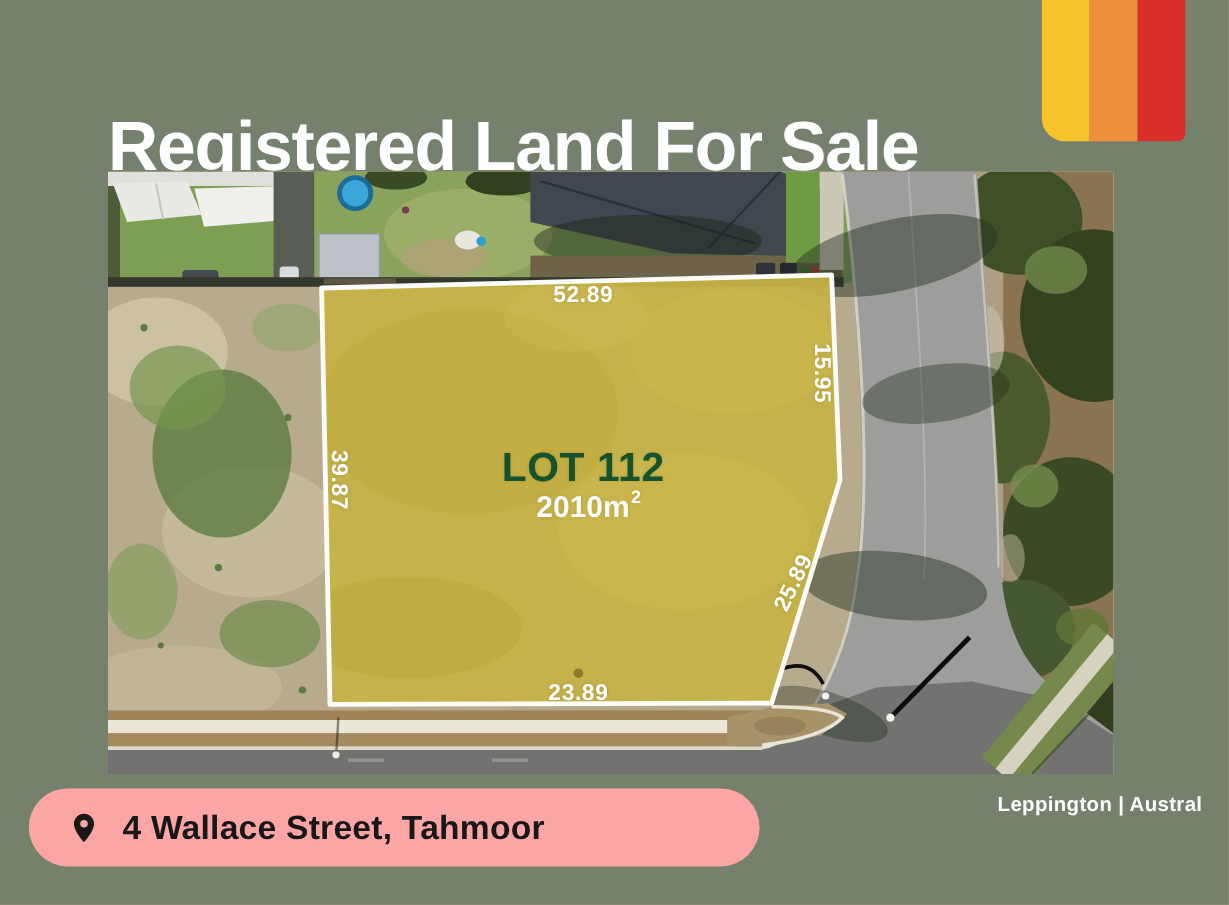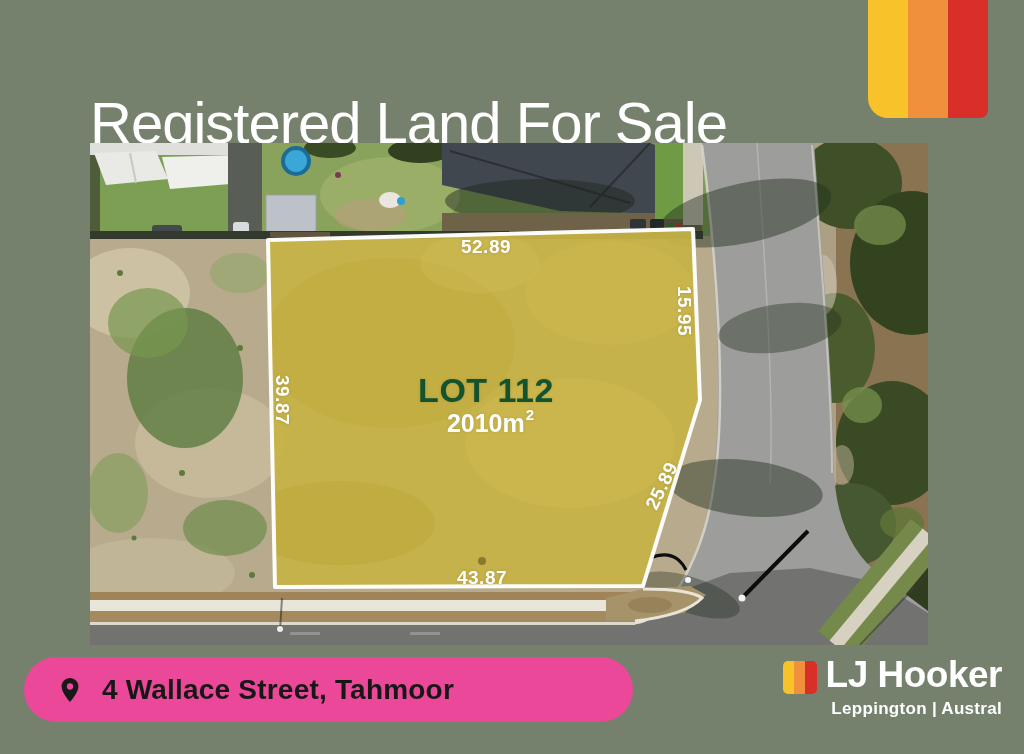--- a/index.html
+++ b/index.html
@@ -7,21 +7,21 @@
     width:1024px;height:754px;
     background:#75816C;
     font-family:"Liberation Sans",sans-serif;
     position:relative;overflow:hidden;
     -webkit-font-smoothing:antialiased;
   }
 
   
   .title{
     position:absolute;left:90px;top:54px;
-    font-size:58px;font-weight:400;color:#ffffff;
+    font-size:58px;font-weight:700;color:#ffffff;
     letter-spacing:-1px;line-height:1.05;white-space:nowrap;
   }
   .corner-logo{
     position:absolute;left:868px;top:0;width:120px;height:118px;
     display:flex;overflow:hidden;border-radius:0 0 8px 20px;
   }
   .corner-logo .bar{flex:1 1 0;height:100%;}
   .bar.y{background:#F8C32A;}
   .bar.o{background:#F0903C;}
   .bar.r{background:#D82F28;}
@@ -51,21 +51,21 @@
     position:absolute;transform:translate(-50%,-50%);
     color:#fff;font-weight:800;font-size:25px;white-space:nowrap;
     text-shadow:0 0 3px rgba(90,80,20,.2);
     text-align:center;
   }
   .lot-area sup{font-size:15px;position:relative;top:-2px;left:1px;}
 
   
   .address-pill{
     position:absolute;left:24px;top:657px;width:609px;height:65px;
-    background:#ec4899;border-radius:33px;
+    background:#fca5a5;border-radius:33px;
     display:flex;align-items:center;
   }
   .address-pill .pin{margin-left:32px;width:28px;height:36px;flex:0 0 auto;}
   .address-text{
     margin-left:18px;font-size:28px;font-weight:600;color:#171717;
     letter-spacing:.2px;white-space:nowrap;
   }
 
   .ljh{
     position:absolute;right:22px;top:656px;
@@ -233,40 +233,32 @@
           <polygon points="178,97 603,86 610,257 553,443 185,444"></polygon>
         </clipPath>
         <polygon points="178,97 603,86 610,257 553,443 185,444" fill="none" stroke="#FFFFFF" stroke-width="4" stroke-linejoin="round" opacity=".97"></polygon>
       </g>
     </svg>
 
     <div class="meas h" style="left:396px;top:104px;">52.89</div>
     <div class="meas v" style="left:192px;top:257px;">39.87</div>
     <div class="meas v" style="left:594px;top:168px;">15.95</div>
     <div class="meas d" style="left:572px;top:343px;">25.89</div>
-    <div class="meas h" style="left:392px;top:435px;">43.87</div>
+    <div class="meas h" style="left:392px;top:435px;">23.89</div>
 
     <div class="lot-name" style="left:396px;top:247px;">LOT 112</div>
     <div class="lot-area" style="left:400px;top:280px;">
       <span>2010m</span><sup>2</sup>
     </div>
   </div>
 
   <div class="address-pill">
     <svg class="pin" viewBox="0 0 24 24">
       <path d="M12 1.8C8 1.8 4.8 5 4.8 9c0 5.4 7.2 13.2 7.2 13.2S19.2 14.4 19.2 9c0-4-3.2-7.2-7.2-7.2zm0 9.9A2.7 2.7 0 1 1 12 6.3a2.7 2.7 0 0 1 0 5.4z" fill="#191919"></path>
     </svg>
     <span class="address-text">4 Wallace Street, Tahmoor</span>
   </div>
 
   <div class="ljh">
-    <div class="ljh-row">
-      <div class="ljh-cube">
-        <span class="bar y"></span>
-        <span class="bar o"></span>
-        <span class="bar r"></span>
-      </div>
-      <div class="ljh-name">LJ Hooker</div>
-    </div>
     <div class="ljh-office">Leppington | Austral</div>
   </div>
 
 </div>
 
 </body></html>

